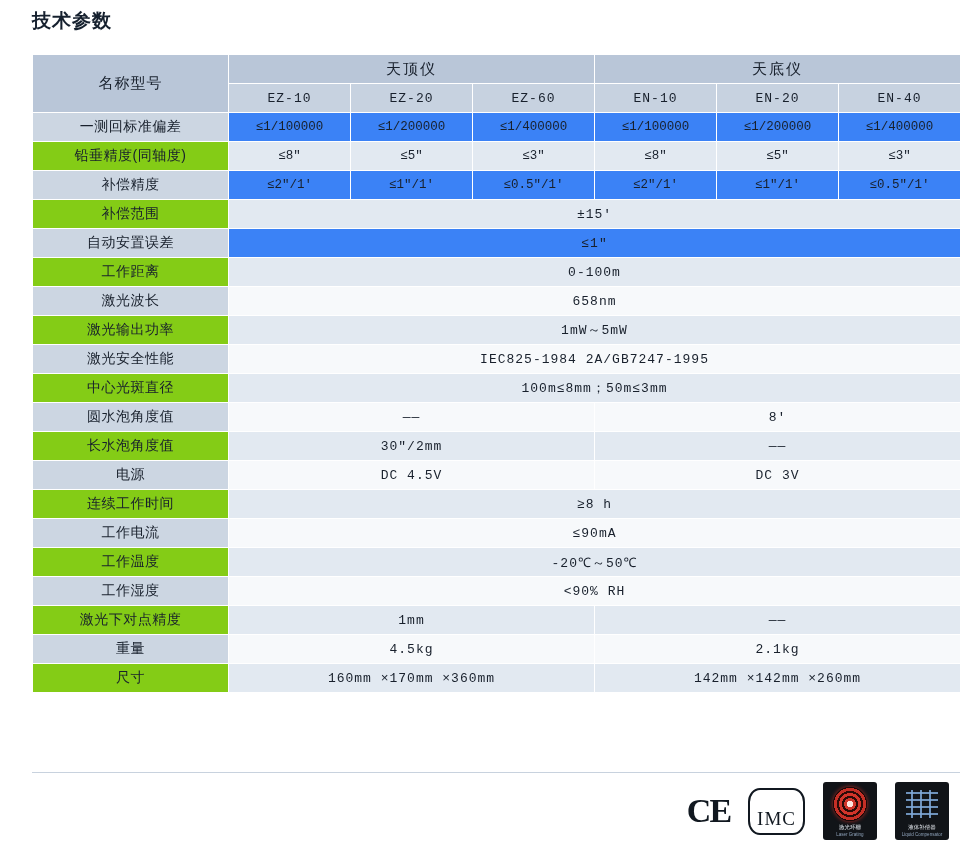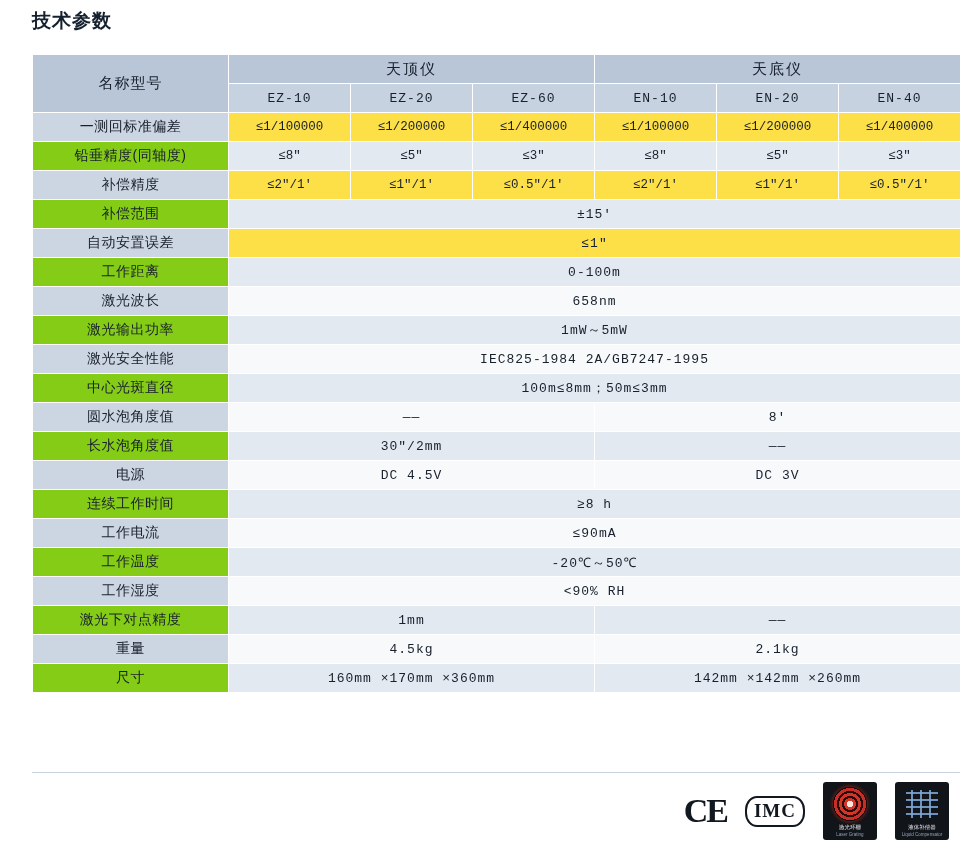--- a/index.html
+++ b/index.html
@@ -72,21 +72,21 @@
     background: #ccd6e2;
     text-align: center;
     font-size: 14px;
     letter-spacing: 0.5px;
     width: 196px;
   }
   .rowlabel.light {
     background: #84cc16;
   }
   .cell {
-    background: #fde047;
+    background: #3b82f6;
     font-family: "Liberation Mono", "DejaVu Sans Mono", monospace;
     font-size: 12.5px;
   }
   .cell.alt {
     background: #e2e9f1;
   }
   .cell.white {
     background: #f7f9fb;
   }
   .cell.wide {
@@ -113,24 +113,24 @@
     font-family: "Liberation Serif", "DejaVu Serif", serif;
     font-size: 34px;
     font-weight: bold;
     letter-spacing: -2px;
     color: #111820;
     text-align: right;
   }
   .imc-mark {
     border: 2px solid #111820;
     border-radius: 12px/14px;
-    padding: 2px 7px 3px 7px;
+    padding: 18px 7px 3px 7px;
     font-family: "Liberation Serif", "DejaVu Serif", serif;
     font-size: 19px;
-    font-weight: bold;
+    font-weight: normal;
     letter-spacing: 1px;
     color: #111820;
   }
   .badge {
     width: 54px;
     height: 58px;
     background: #111418;
     border-radius: 3px;
     position: relative;
     overflow: hidden;

